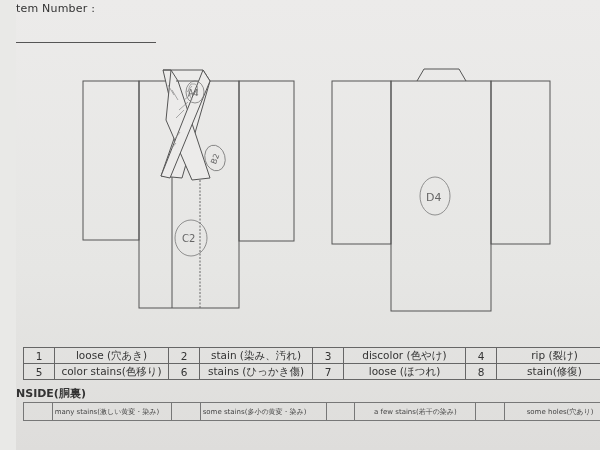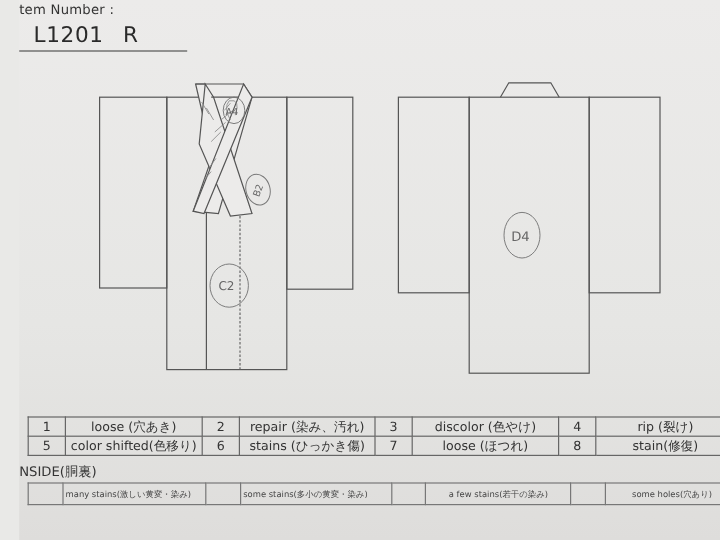--- a/index.html
+++ b/index.html
@@ -39,21 +39,21 @@
     }
     .legend-table td {
       border: 1px solid #666;
       height: 15px;
       padding: 0;
       text-align: center;
       white-space: nowrap;
     }
     .inside-label {
       position: absolute; left: 0; top: 386px;
-      font-size: 11px; color: #333;
+      font-size: 11px; color: #333; font-weight: bold;
     }
     .inside-table {
       position: absolute; left: 7px; top: 402px;
       border-collapse: collapse;
       font-size: 7px; color: #444;
     }
     .inside-table td {
       border: 1px solid #777;
       height: 17px;
       padding: 0;
@@ -65,21 +65,20 @@
       font-family: "DejaVu Sans", sans-serif;
       fill: #666;
     }
   </style>
 </head>
 <body>
 
 <div class="page">
 
   <div class="item-label">tem Number :</div>
-  <div class="item-number">L1201 R</div>
   <div class="item-underline"></div>
 
   <svg class="diagram" width="600" height="345" viewBox="0 0 600 345">
 
     <g fill="none" stroke="#555" stroke-width="1">
 
       <rect x="67" y="81" width="56" height="159"></rect>
       <rect x="223" y="81" width="55" height="160"></rect>
 
       <rect x="123" y="81" width="100" height="227"></rect>
@@ -118,29 +117,29 @@
     </g>
     <text class="handwrite" x="410" y="201" font-size="11">D4</text>
   </svg>
 
   <table class="legend-table">
     <tbody>
         <tr>
       <td style="width:30px">1</td>
       <td style="width:113px">loose (穴あき)</td>
       <td style="width:30px">2</td>
-      <td style="width:112px">repair (染み、汚れ)</td>
+      <td style="width:112px">stain (染み、汚れ)</td>
       <td style="width:30px">3</td>
       <td style="width:121px">discolor (色やけ)</td>
       <td style="width:30px">4</td>
       <td style="width:115px">rip (裂け)</td>
     </tr>
     <tr>
       <td>5</td>
-      <td>color shifted(色移り)</td>
+      <td>color stains(色移り)</td>
       <td>6</td>
       <td>stains (ひっかき傷)</td>
       <td>7</td>
       <td>loose (ほつれ)</td>
       <td>8</td>
       <td>stain(修復)</td>
     </tr>
   </tbody>
     </table>
 

